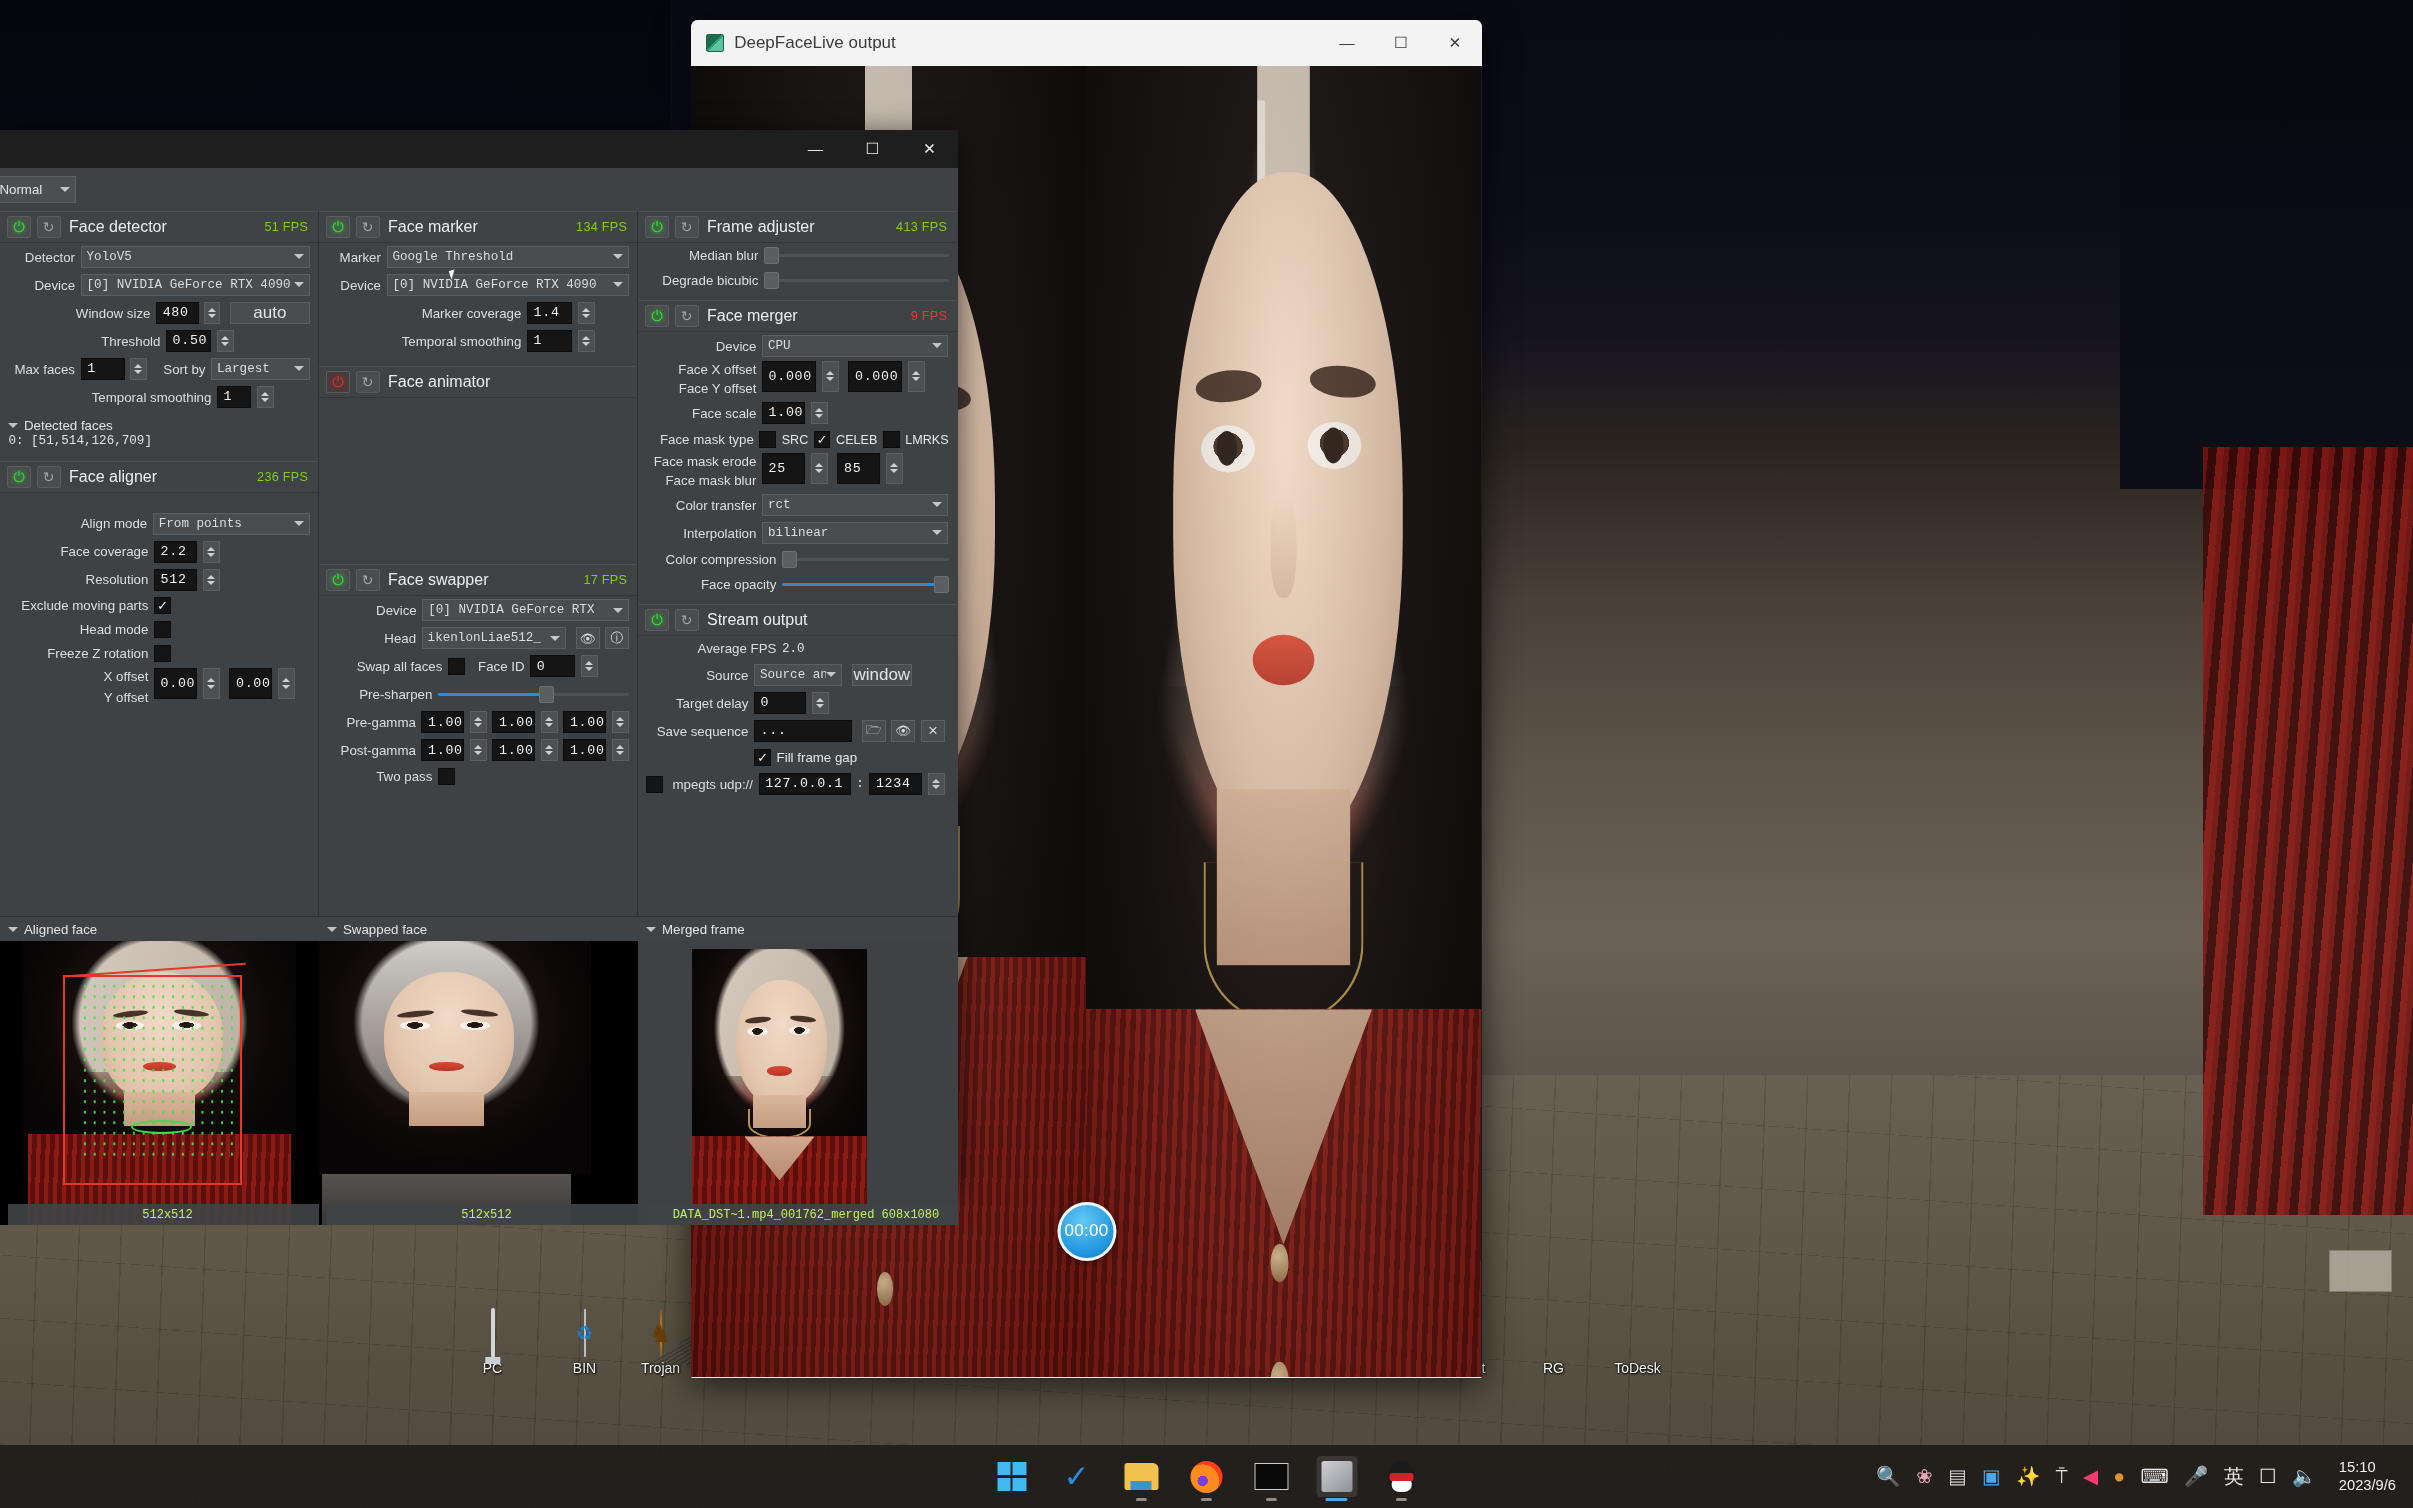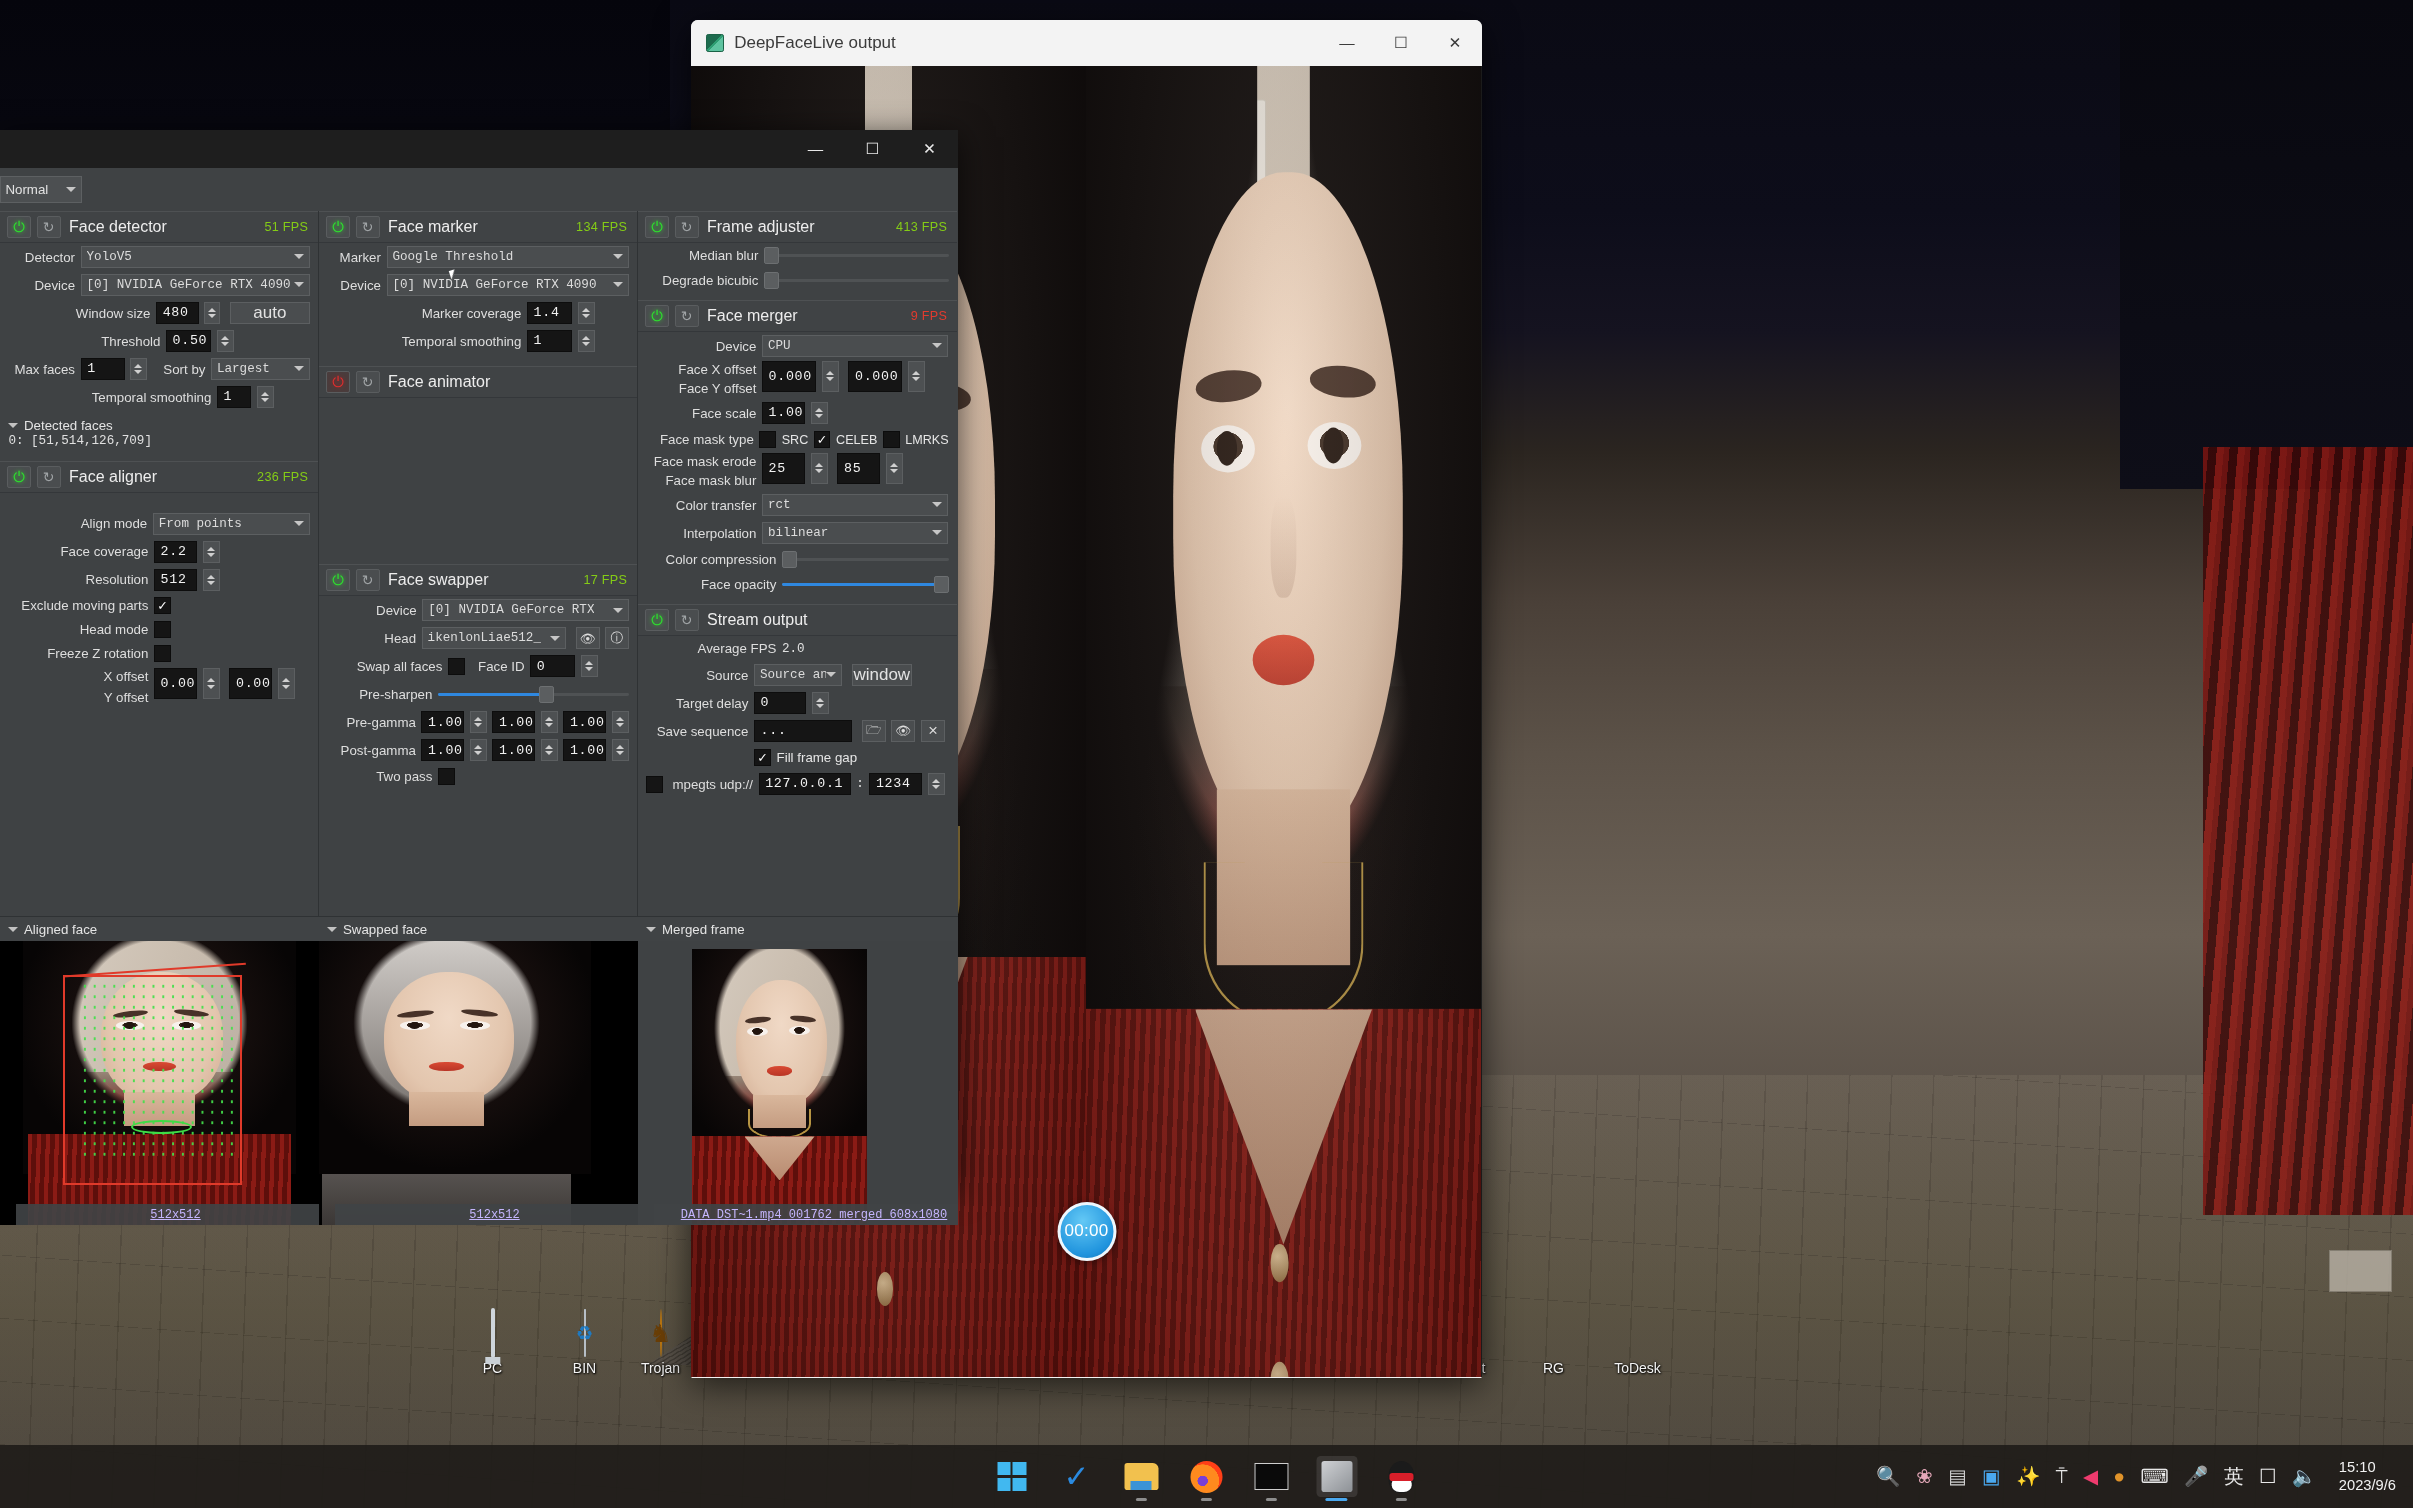--- a/index.html
+++ b/index.html
@@ -167,21 +167,21 @@
     color:#e6e6e6;font-size:13.3px;
   }
   .dfs-title{height:38px;background:#1e1e1e;position:relative;}
   .dfs-wbtns{position:absolute;right:0;top:0;height:38px;display:flex;}
   .dfs-wbtn{width:57px;height:38px;display:flex;align-items:center;justify-content:center;
     color:#e8e8e8;font-size:15.4px;}
   .cursor-arrow{position:absolute;left:450px;top:140px;width:0;height:0;
     border-left:6.3px solid #fff;border-bottom:9.8px solid transparent;
     transform:rotate(-18deg);filter:drop-shadow(0.7px 0.7px 0 #222);}
 
-  .dfs-toolbar{height:43px;background:#3f4244;display:flex;align-items:center;padding-left:10px;}
+  .dfs-toolbar{height:43px;background:#3f4244;display:flex;align-items:center;padding-left:4px;}
   .modesel{
     margin-left:-9.8px;width:82px;height:26.5px;background:#4c4f51;border:0.7px solid #5d6062;
     display:flex;align-items:center;justify-content:space-between;padding:0 5.6px 0 4.2px;
     font-size:13.3px;color:#e2e2e2;
   }
   .caret{width:0;height:0;border-left:5.6px solid transparent;border-right:5.6px solid transparent;
     border-top:5.6px solid #c6c6c6;}
 
   .dfs-cols{display:flex;height:705px;}
   .col{position:relative;}
@@ -237,23 +237,23 @@
   .iconbtn{width:24px;height:22.3px;background:#4a4d4f;border:0.7px solid #5c5f61;
     display:flex;align-items:center;justify-content:center;color:#dcdcdc;font-size:12.6px;}
 
   
   .prevstrip{display:flex;height:307px;border-top:0.7px solid #2f3234;}
   .prevcol{position:relative;}
   .pv1{width:319px;} .pv2{width:319px;} .pv3{width:320px;}
   .prevhead{display:flex;align-items:center;gap:5.6px;height:24px;padding-left:8.4px;
     font-size:13.3px;color:#e4e4e4;background:#404345;}
   .pvimg{position:relative;overflow:hidden;background:#000;}
-  .pvcap{position:absolute;left:16px;bottom:0;width:100%;height:21px;background:rgba(64,67,69,.92);
-    color:#c4b5fd;font-size:12px;display:flex;align-items:center;justify-content:center;
-    font-family:"Liberation Mono", monospace;text-decoration:underline;}
+  .pvcap{position:absolute;left:8px;bottom:0;width:100%;height:21px;background:rgba(64,67,69,.92);
+    color:#bef264;font-size:12px;display:flex;align-items:center;justify-content:center;
+    font-family:"Liberation Mono", monospace;}
 
   .mini-portrait{position:absolute;inset:0;}
   .mini-mesh{position:absolute;inset:0;}
   .dotgrid{position:absolute;left:16%;top:14%;width:68%;height:64%;
     background-image:radial-gradient(#43e04a 1.1px, transparent 1.2px);
     background-size:9.8px 10.5px;opacity:.92;}
   .redbox{position:absolute;left:9%;top:12%;width:76%;height:74%;
     border:2.1px solid #e03a2a;}
   .redline{position:absolute;left:9%;top:10%;width:78%;height:2.1px;background:#e03a2a;
     transform:rotate(-4deg);}

